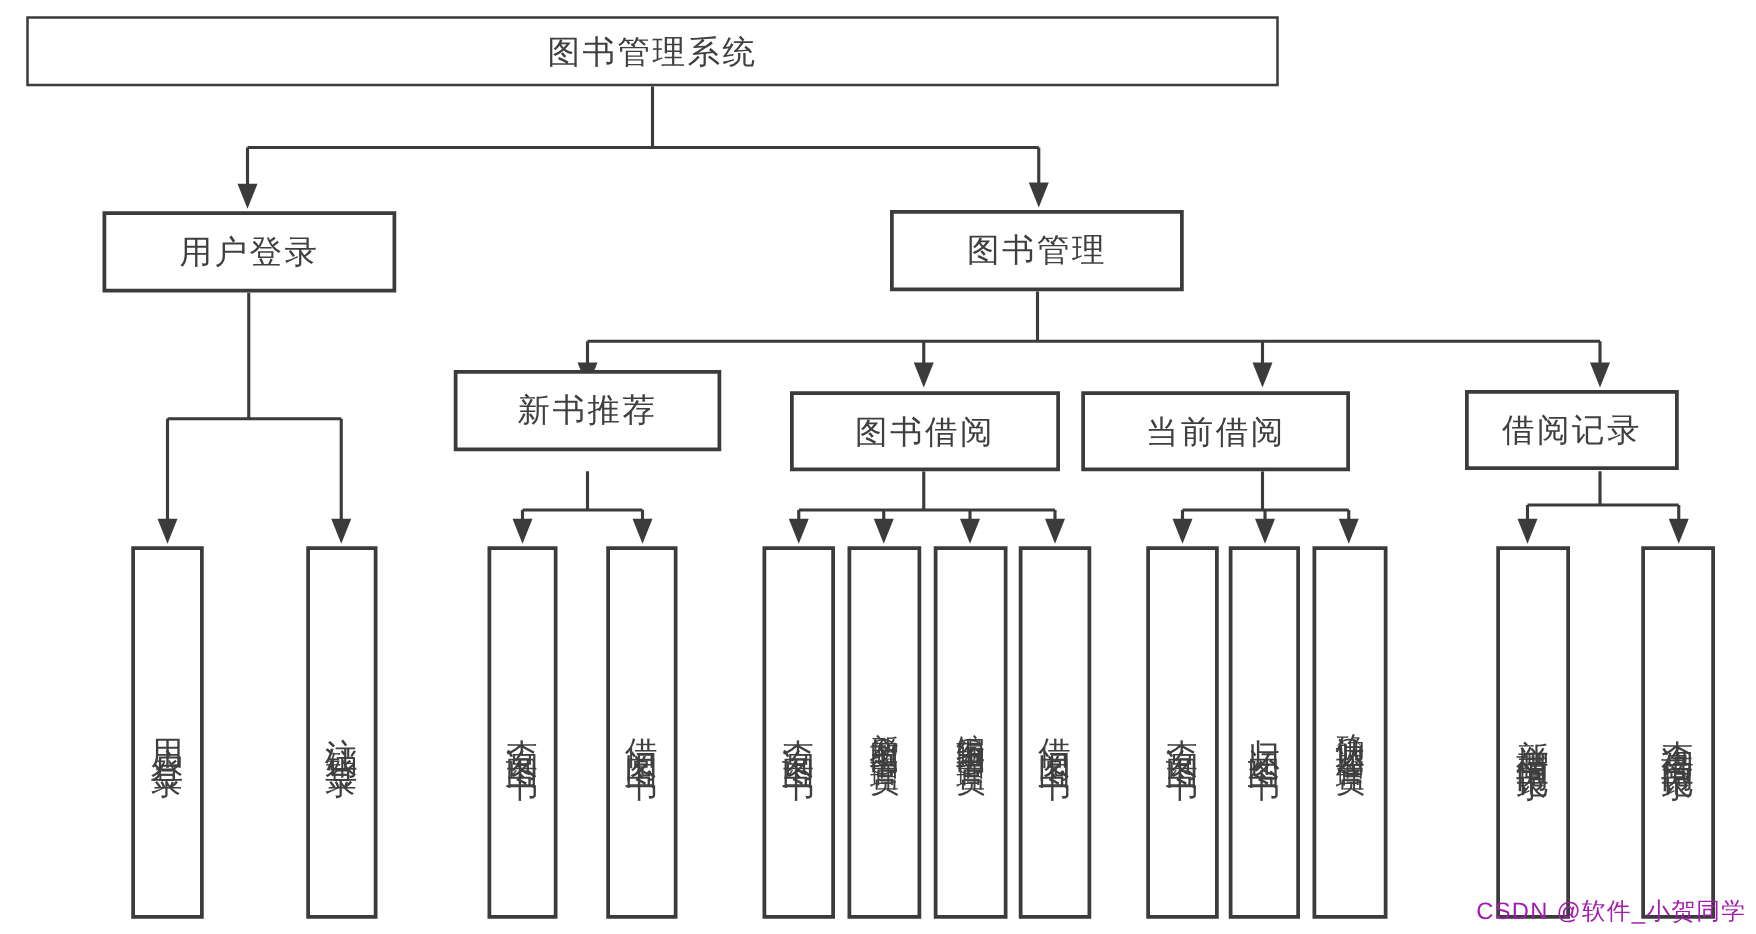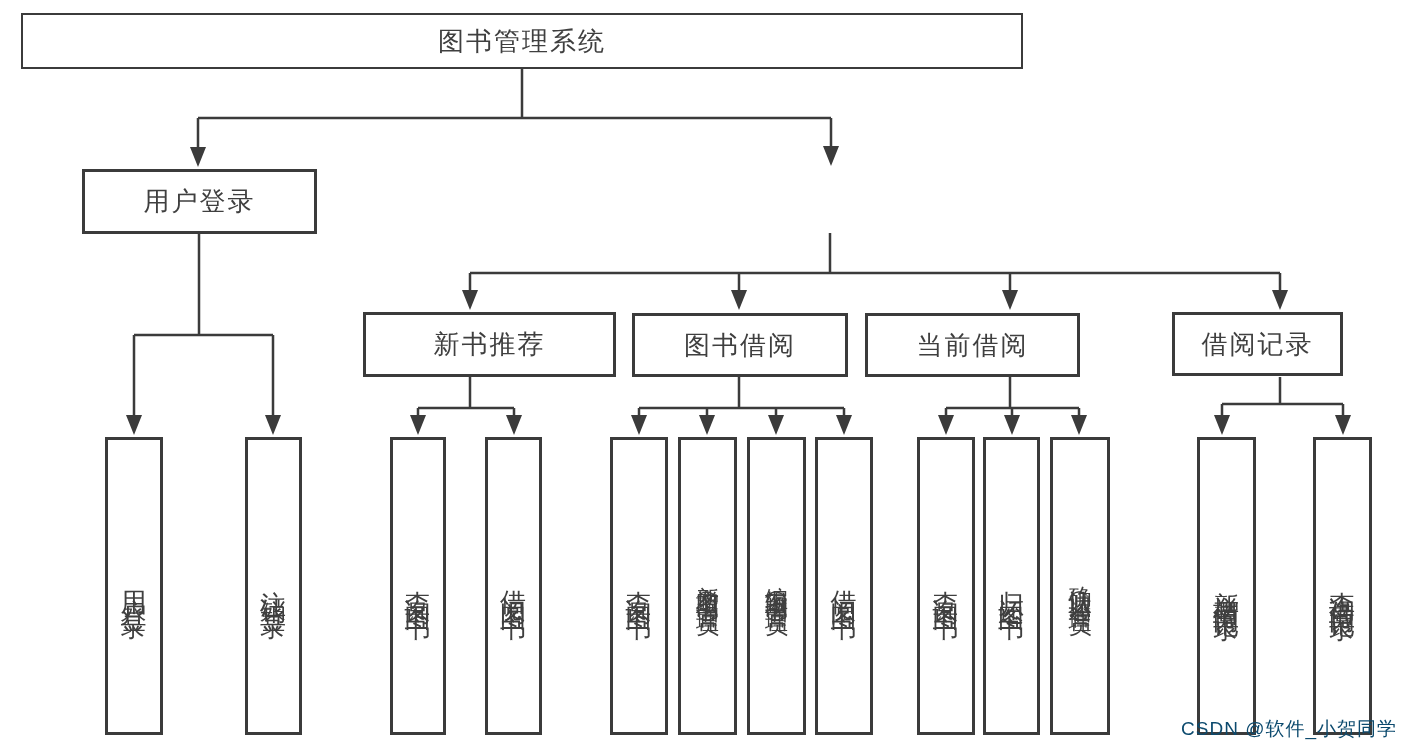--- a/index.html
+++ b/index.html
@@ -17,21 +17,21 @@
   .node.root{border-width:2px;}
   .hlabel{font-size:26px;letter-spacing:2px;white-space:nowrap;}
   .vtext{
     writing-mode:vertical-rl;text-orientation:mixed;
     font-size:26px;letter-spacing:8px;line-height:1;white-space:nowrap;
   }
   .vtext.mid{letter-spacing:5px;}
   .vtext.long{font-size:23px;letter-spacing:4px;}
   .watermark{
     position:absolute;right:8px;bottom:5px;z-index:5;
-    font-size:19px;letter-spacing:1px;color:#0c4a6e;white-space:nowrap;
+    font-size:19px;letter-spacing:1px;color:#a21caf;white-space:nowrap;
   }
 </style>
 </head>
 <body>
 
 <div class="canvas">
 
   <svg class="connectors" viewBox="0 0 1405 747" xmlns="http://www.w3.org/2000/svg">
     <g stroke="#3b3b3b" stroke-width="2.5" fill="none">
 
@@ -72,22 +72,25 @@
     </g>
   </svg>
 
   <div class="node root" style="left:21px;top:13px;width:1002px;height:56px">
     <span class="hlabel">图书管理系统</span>
   </div>
 
   <div class="node" style="left:82px;top:169px;width:235px;height:65px">
     <span class="hlabel">用户登录</span>
   </div>
+  <div class="node" style="left:712px;top:168px;width:235px;height:65px">
+    <span class="hlabel">图书管理</span>
+  </div>
 
-  <div class="node" style="left:363px;top:312px;width:253px;height:65px">
+  <div class="node" style="left:363px;top:296px;width:214px;height:65px">
     <span class="hlabel">新书推荐</span>
   </div>
   <div class="node" style="left:632px;top:313px;width:216px;height:64px">
     <span class="hlabel">图书借阅</span>
   </div>
   <div class="node" style="left:865px;top:313px;width:215px;height:64px">
     <span class="hlabel">当前借阅</span>
   </div>
   <div class="node" style="left:1172px;top:312px;width:171px;height:64px">
     <span class="hlabel">借阅记录</span>

